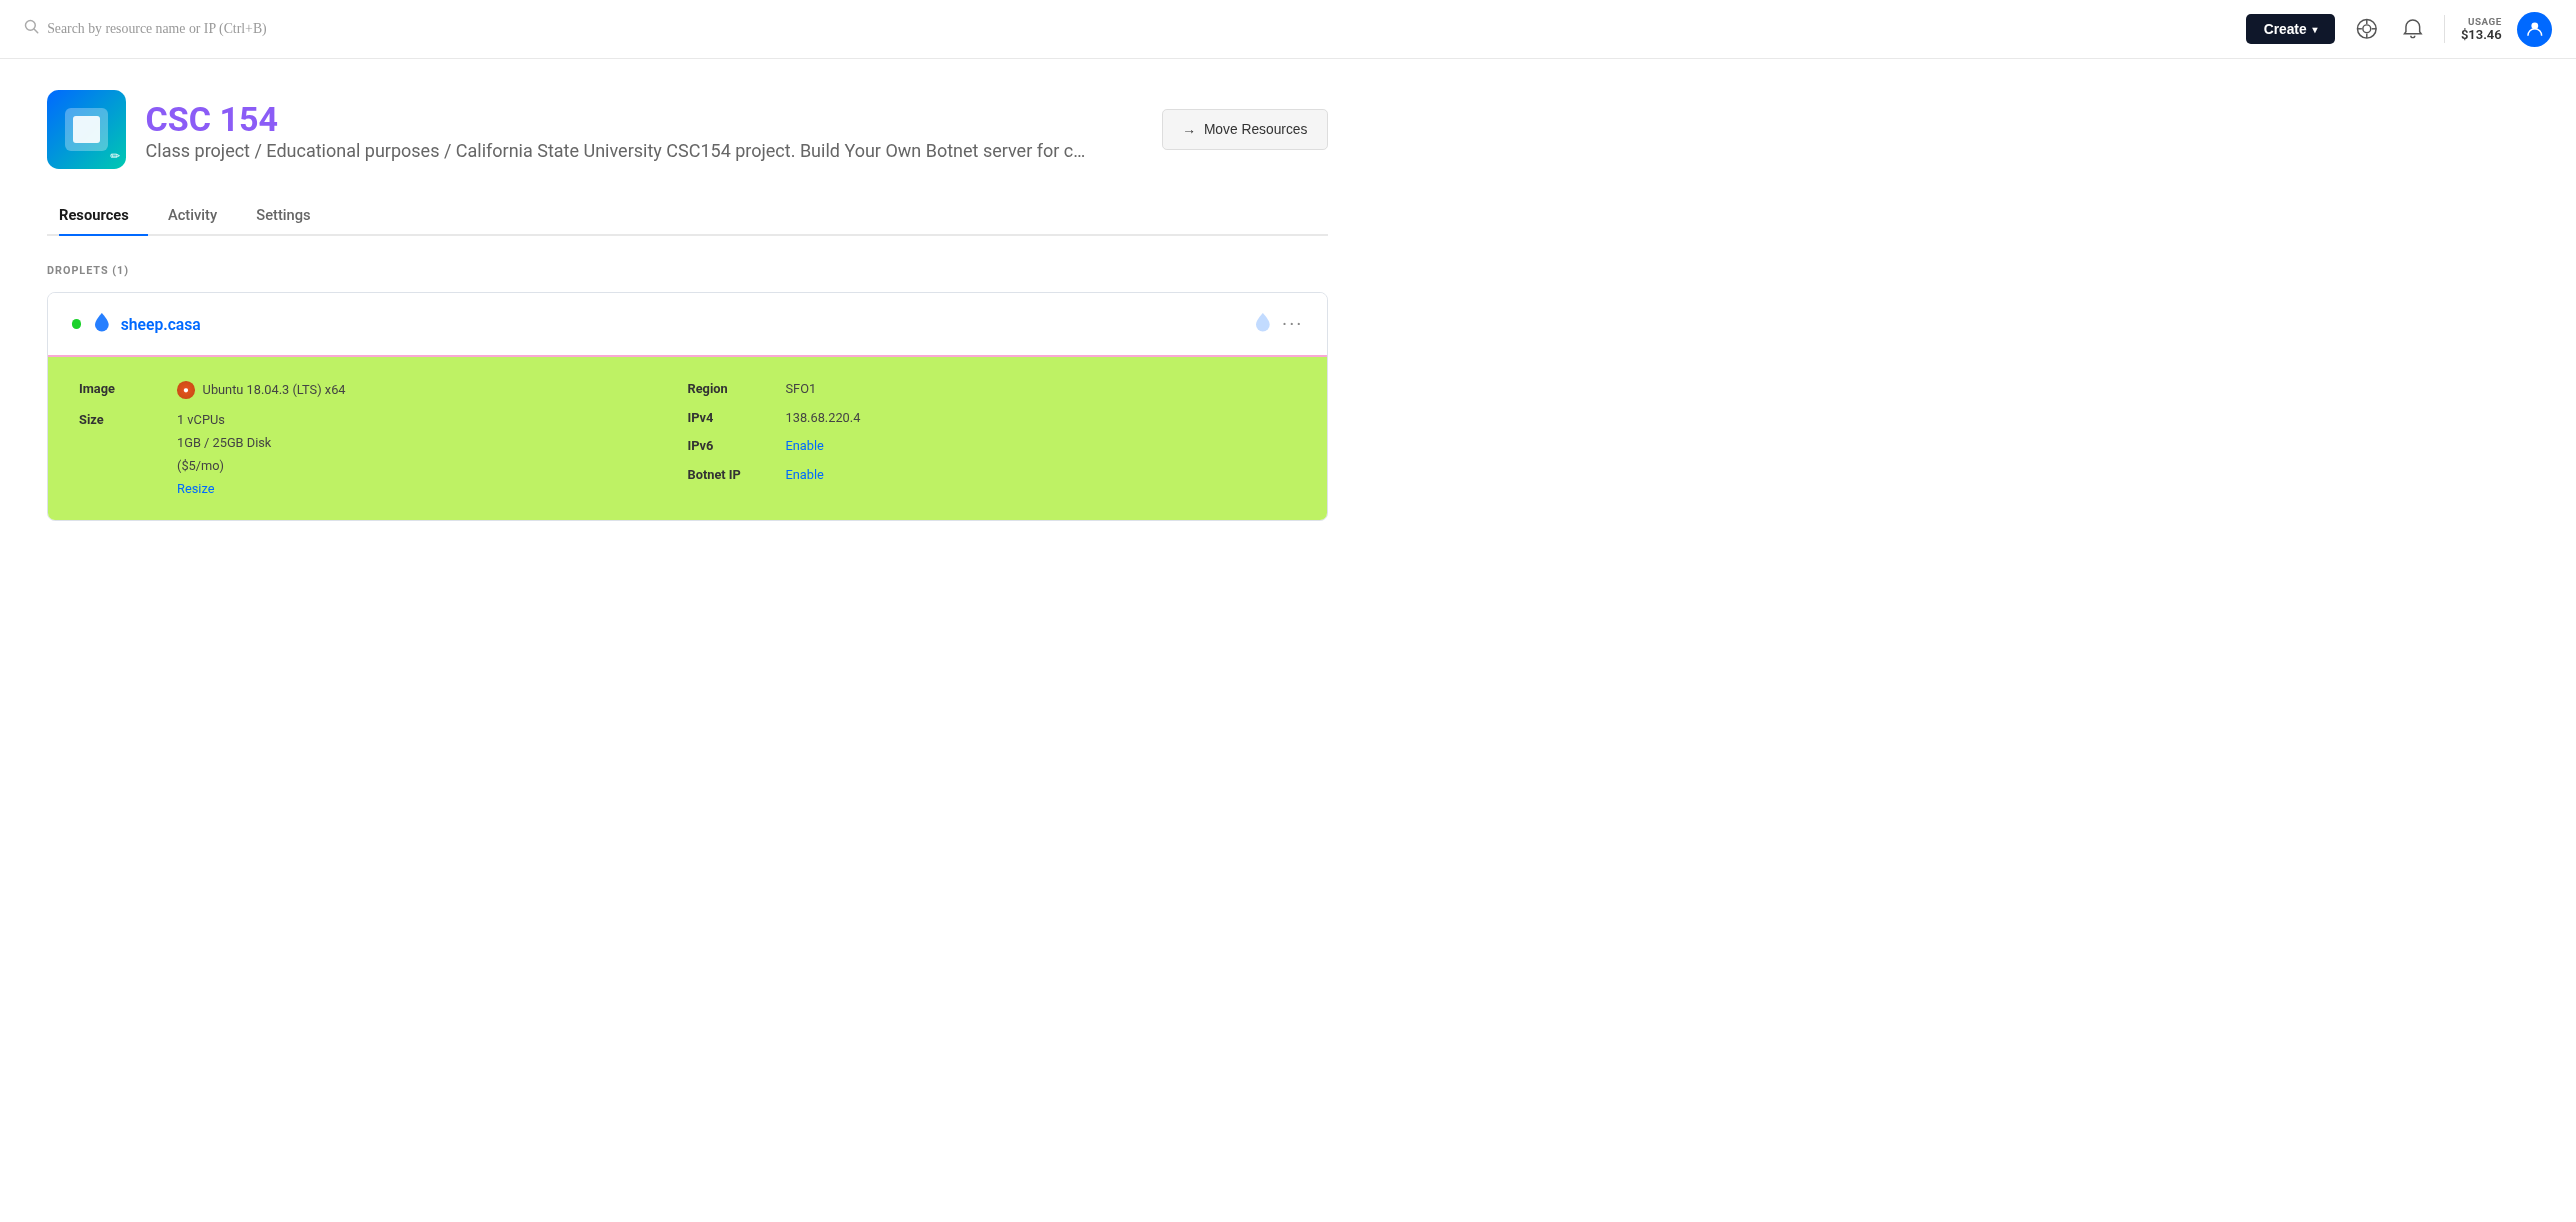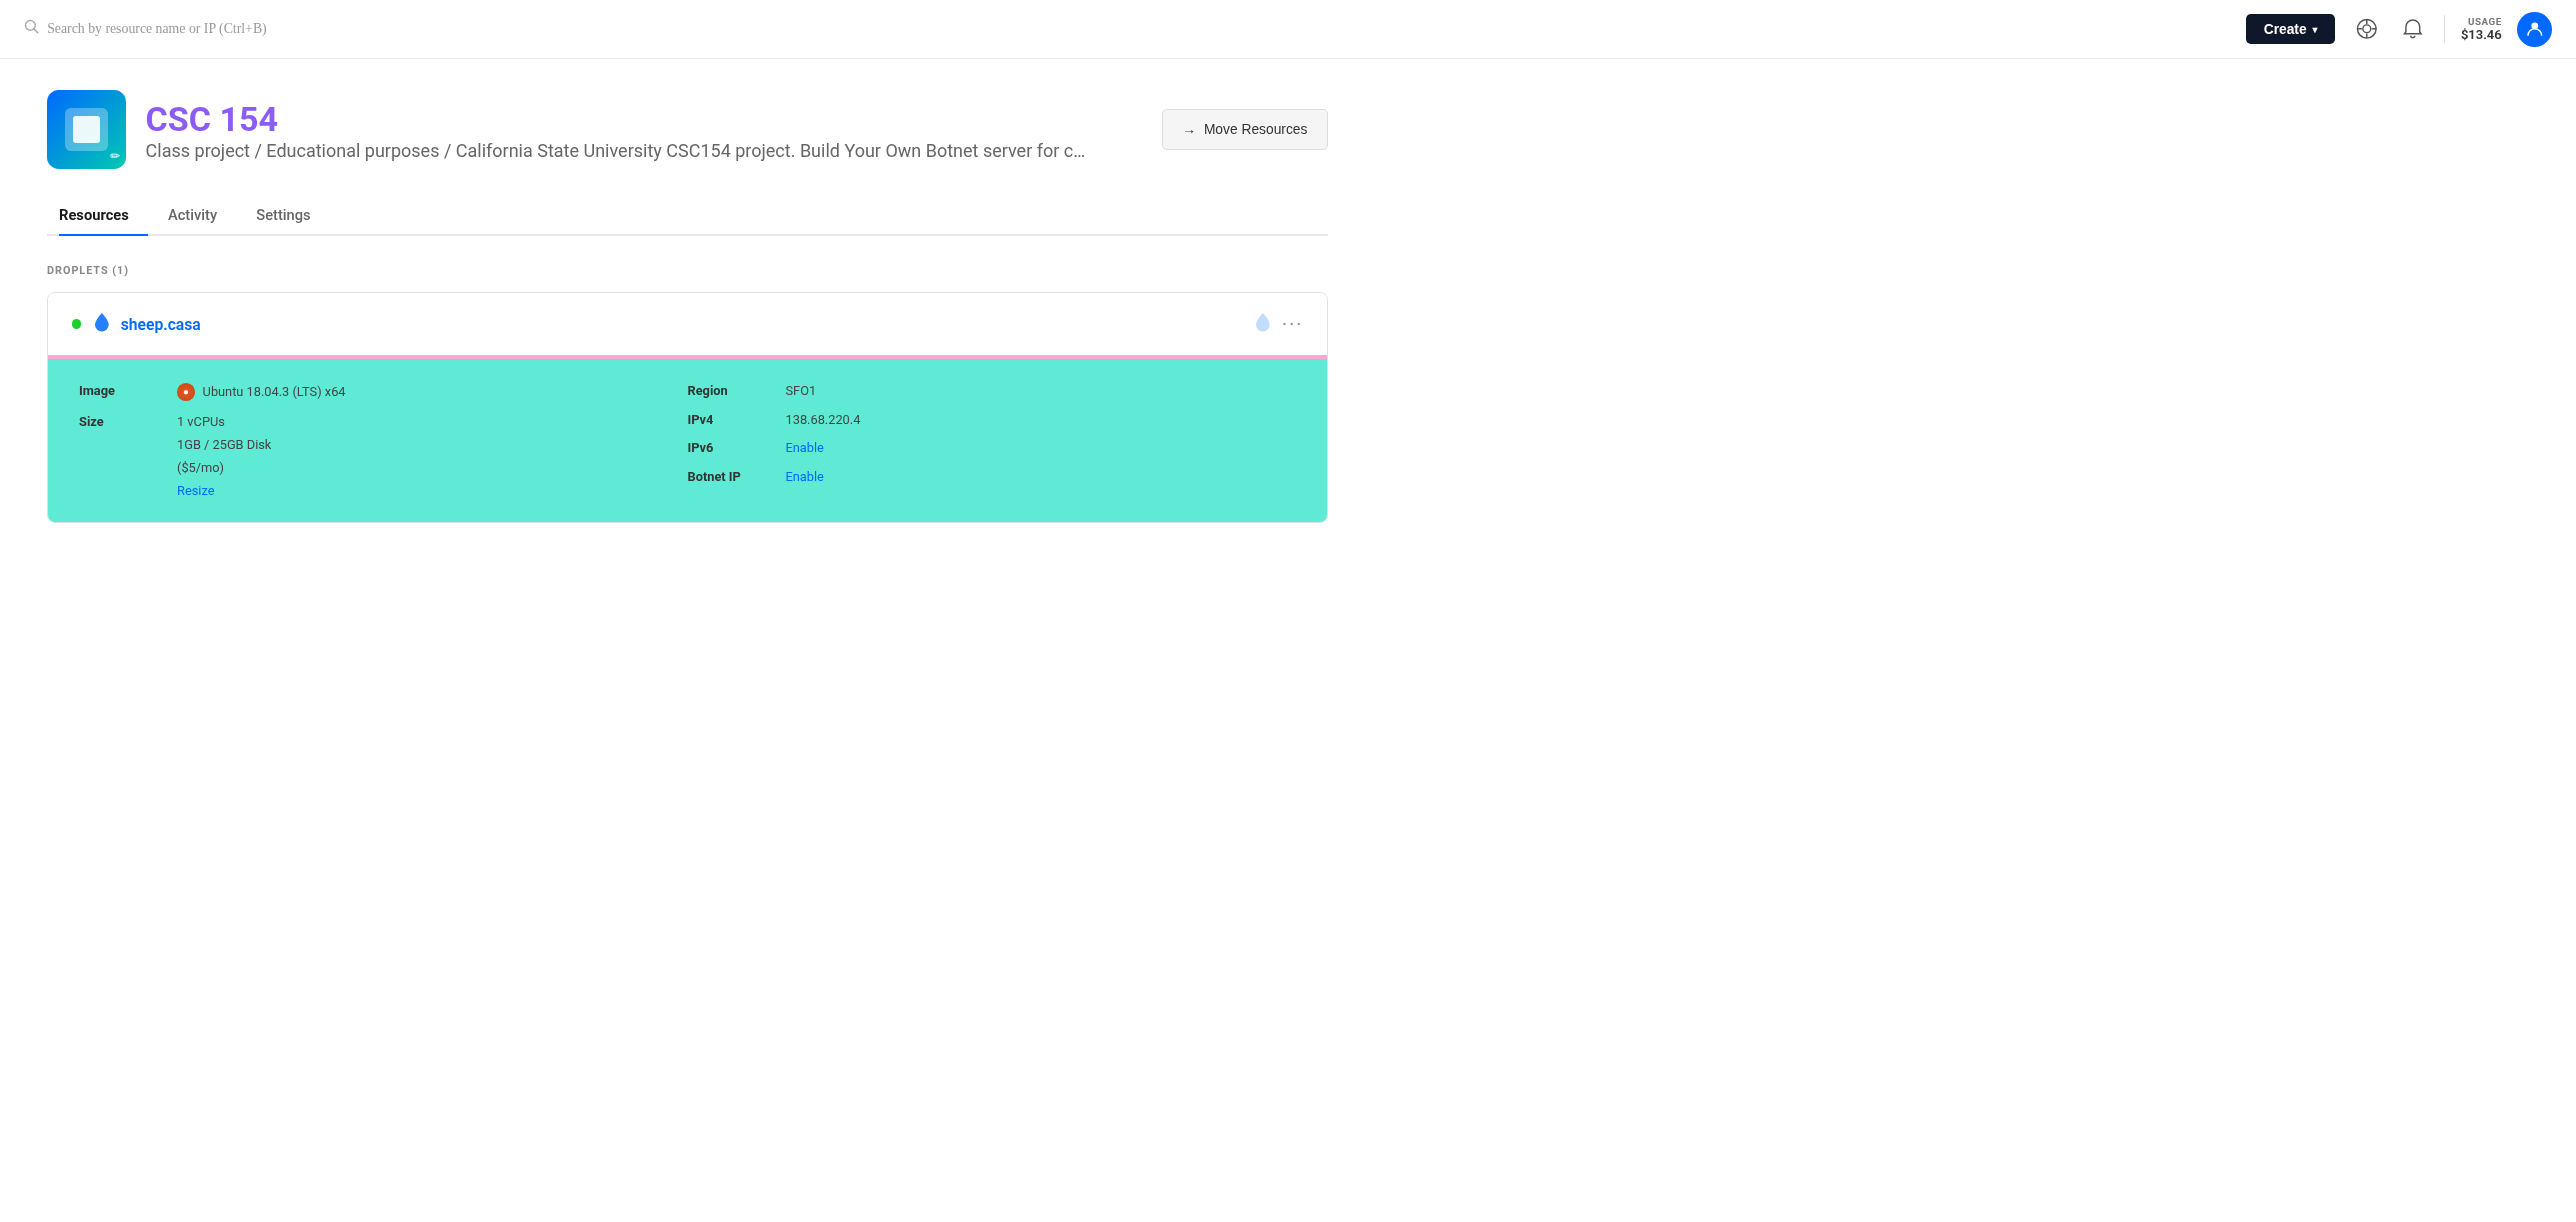--- a/index.html
+++ b/index.html
@@ -214,21 +214,21 @@
     .droplet-card {
       border: 1px solid #dde2e9;
       border-radius: 7.9px;
       overflow: hidden;
     }
     .droplet-header {
       display: flex;
       align-items: center;
       padding: 17.7px 23.6px;
       background: #fff;
-      border-bottom: 4px solid #f9a8d4;
+      border-bottom: 2px solid #f9a8d4;
     }
     .status-dot {
       width: 9.8px;
       height: 9.8px;
       border-radius: 50%;
       background: #1ad12a;
       margin-right: 11.8px;
       flex-shrink: 0;
     }
     .droplet-icon {
@@ -256,21 +256,21 @@
     .three-dots {
       font-size: 19.6px;
       color: #888;
       cursor: pointer;
       letter-spacing: 2px;
     }
 
     
     .droplet-details {
       padding: 23.6px 31px;
-      background: #5eead4;
+      background: #bef264;
       display: grid;
       grid-template-columns: 1fr 1fr;
       gap: 0;
     }
     .detail-col {
       display: flex;
       flex-direction: column;
       gap: 13.8px;
     }
     .detail-row {

